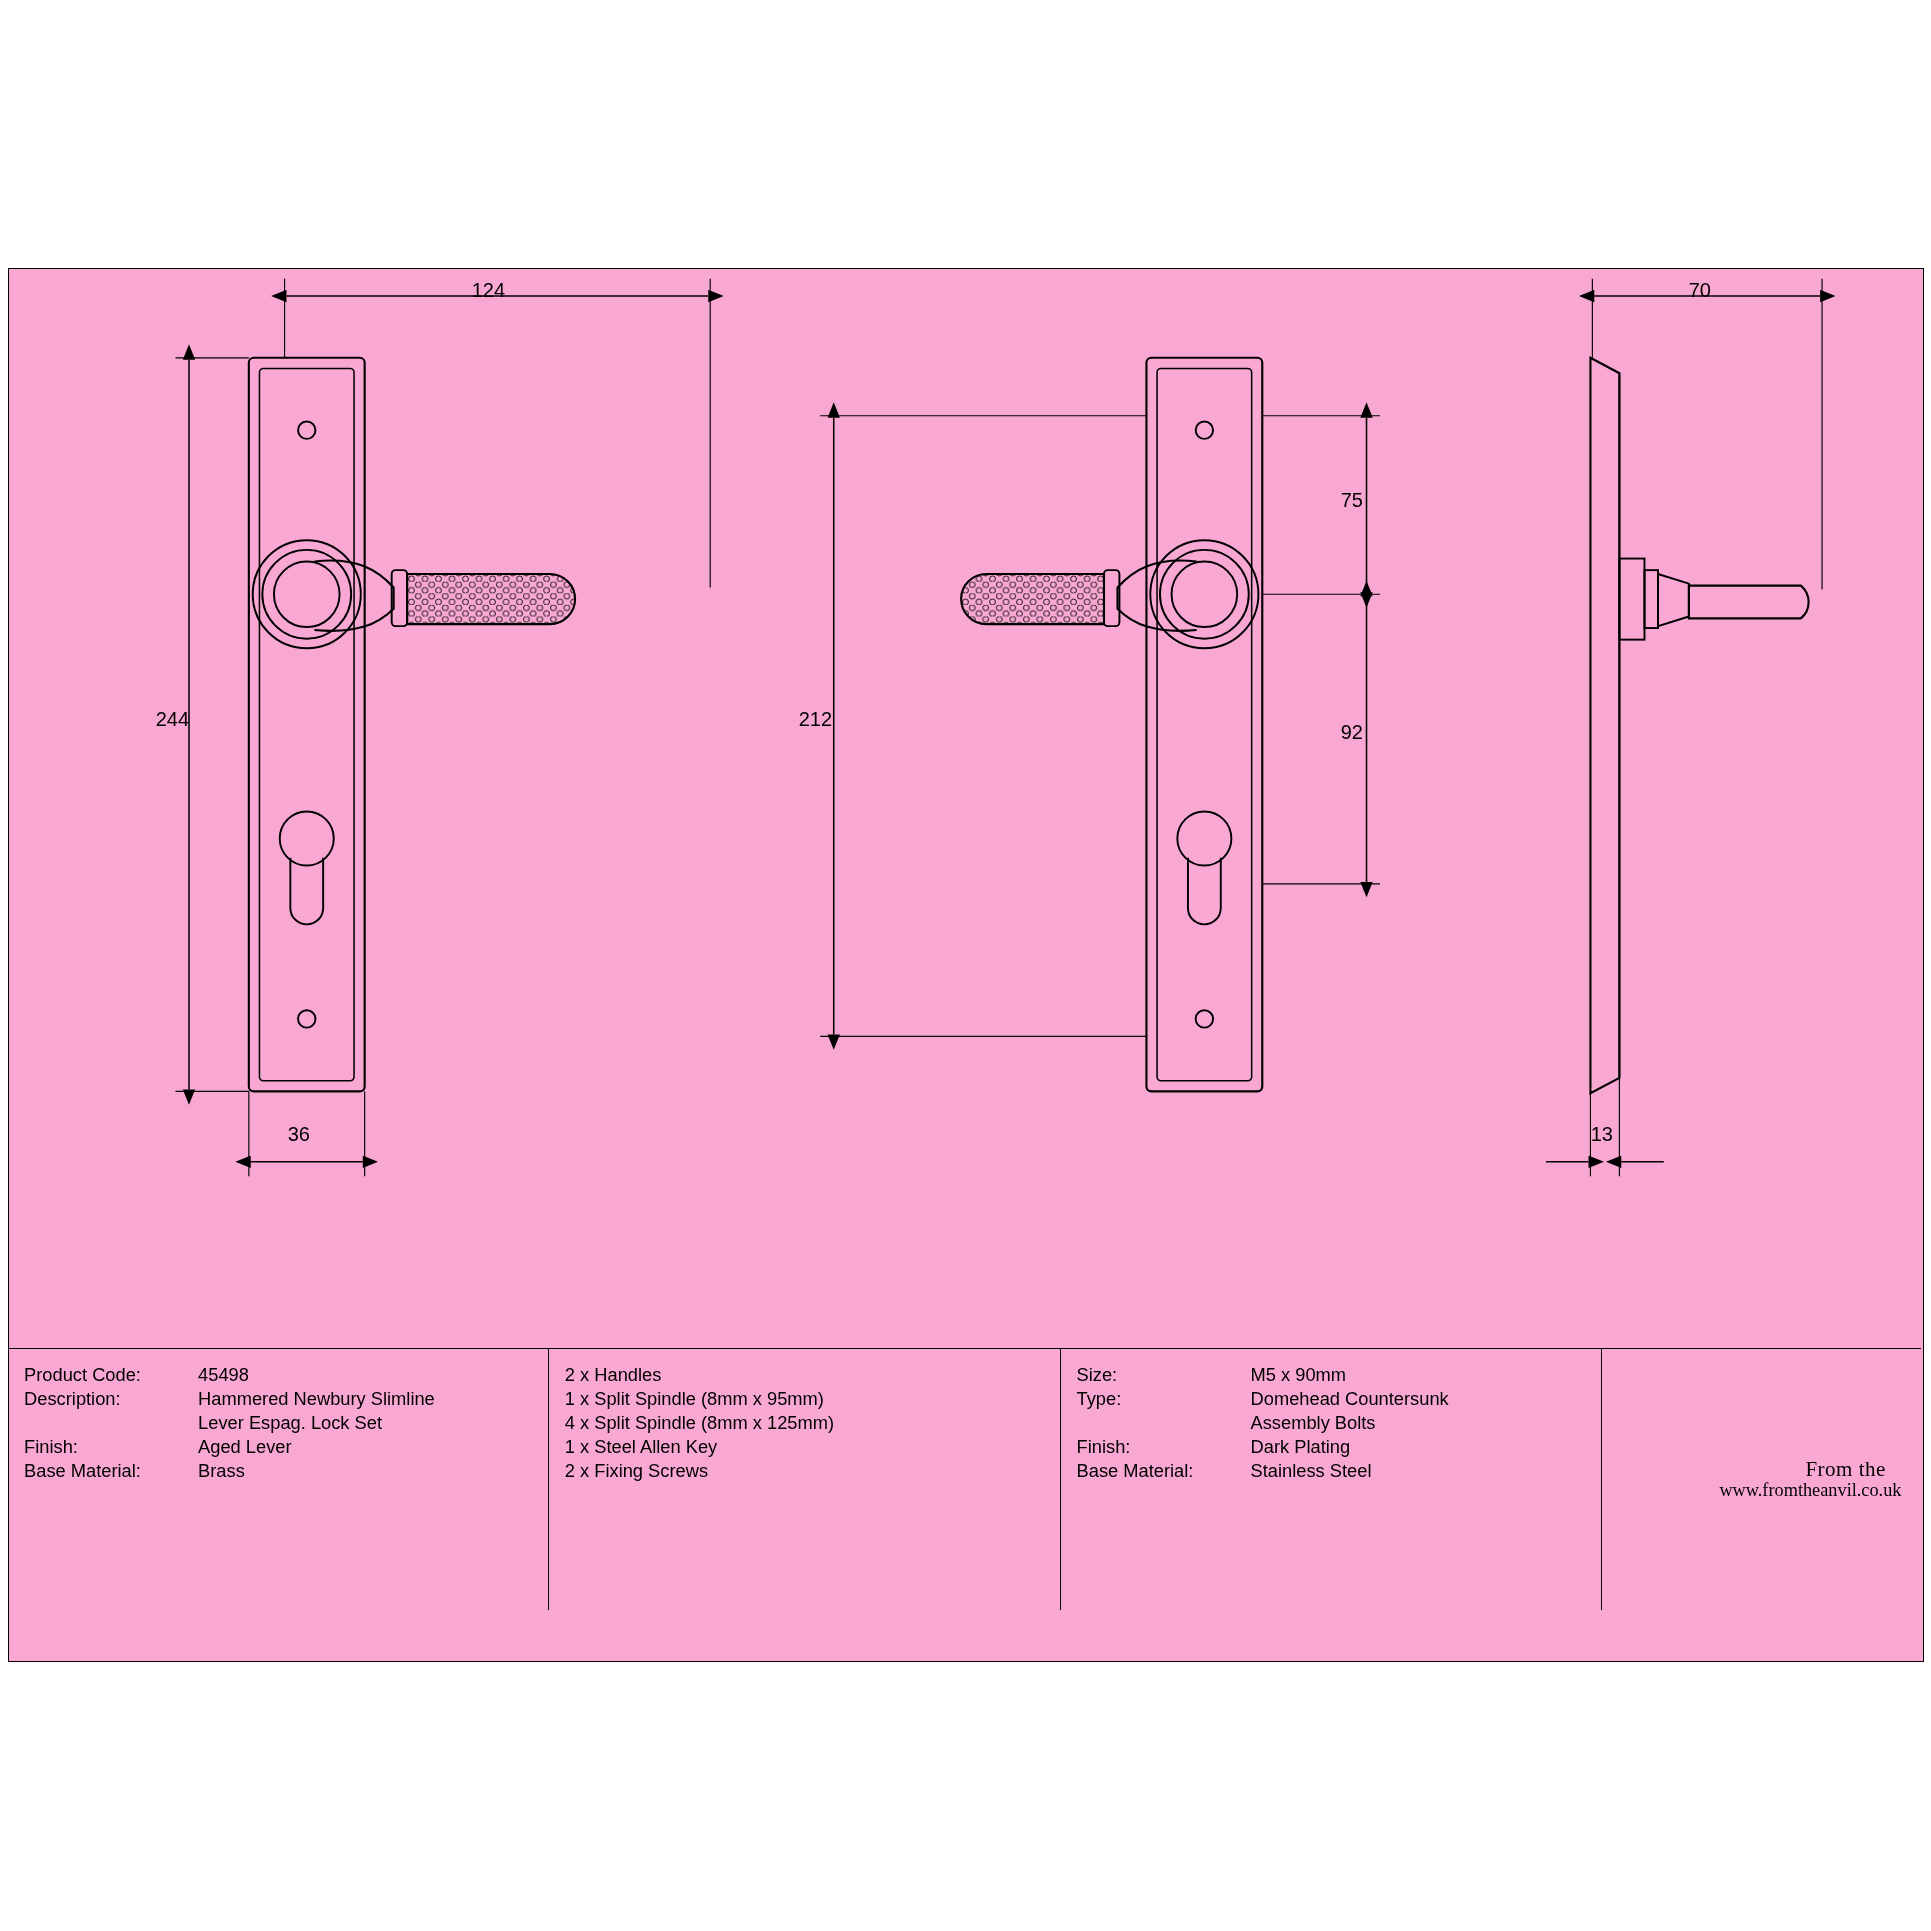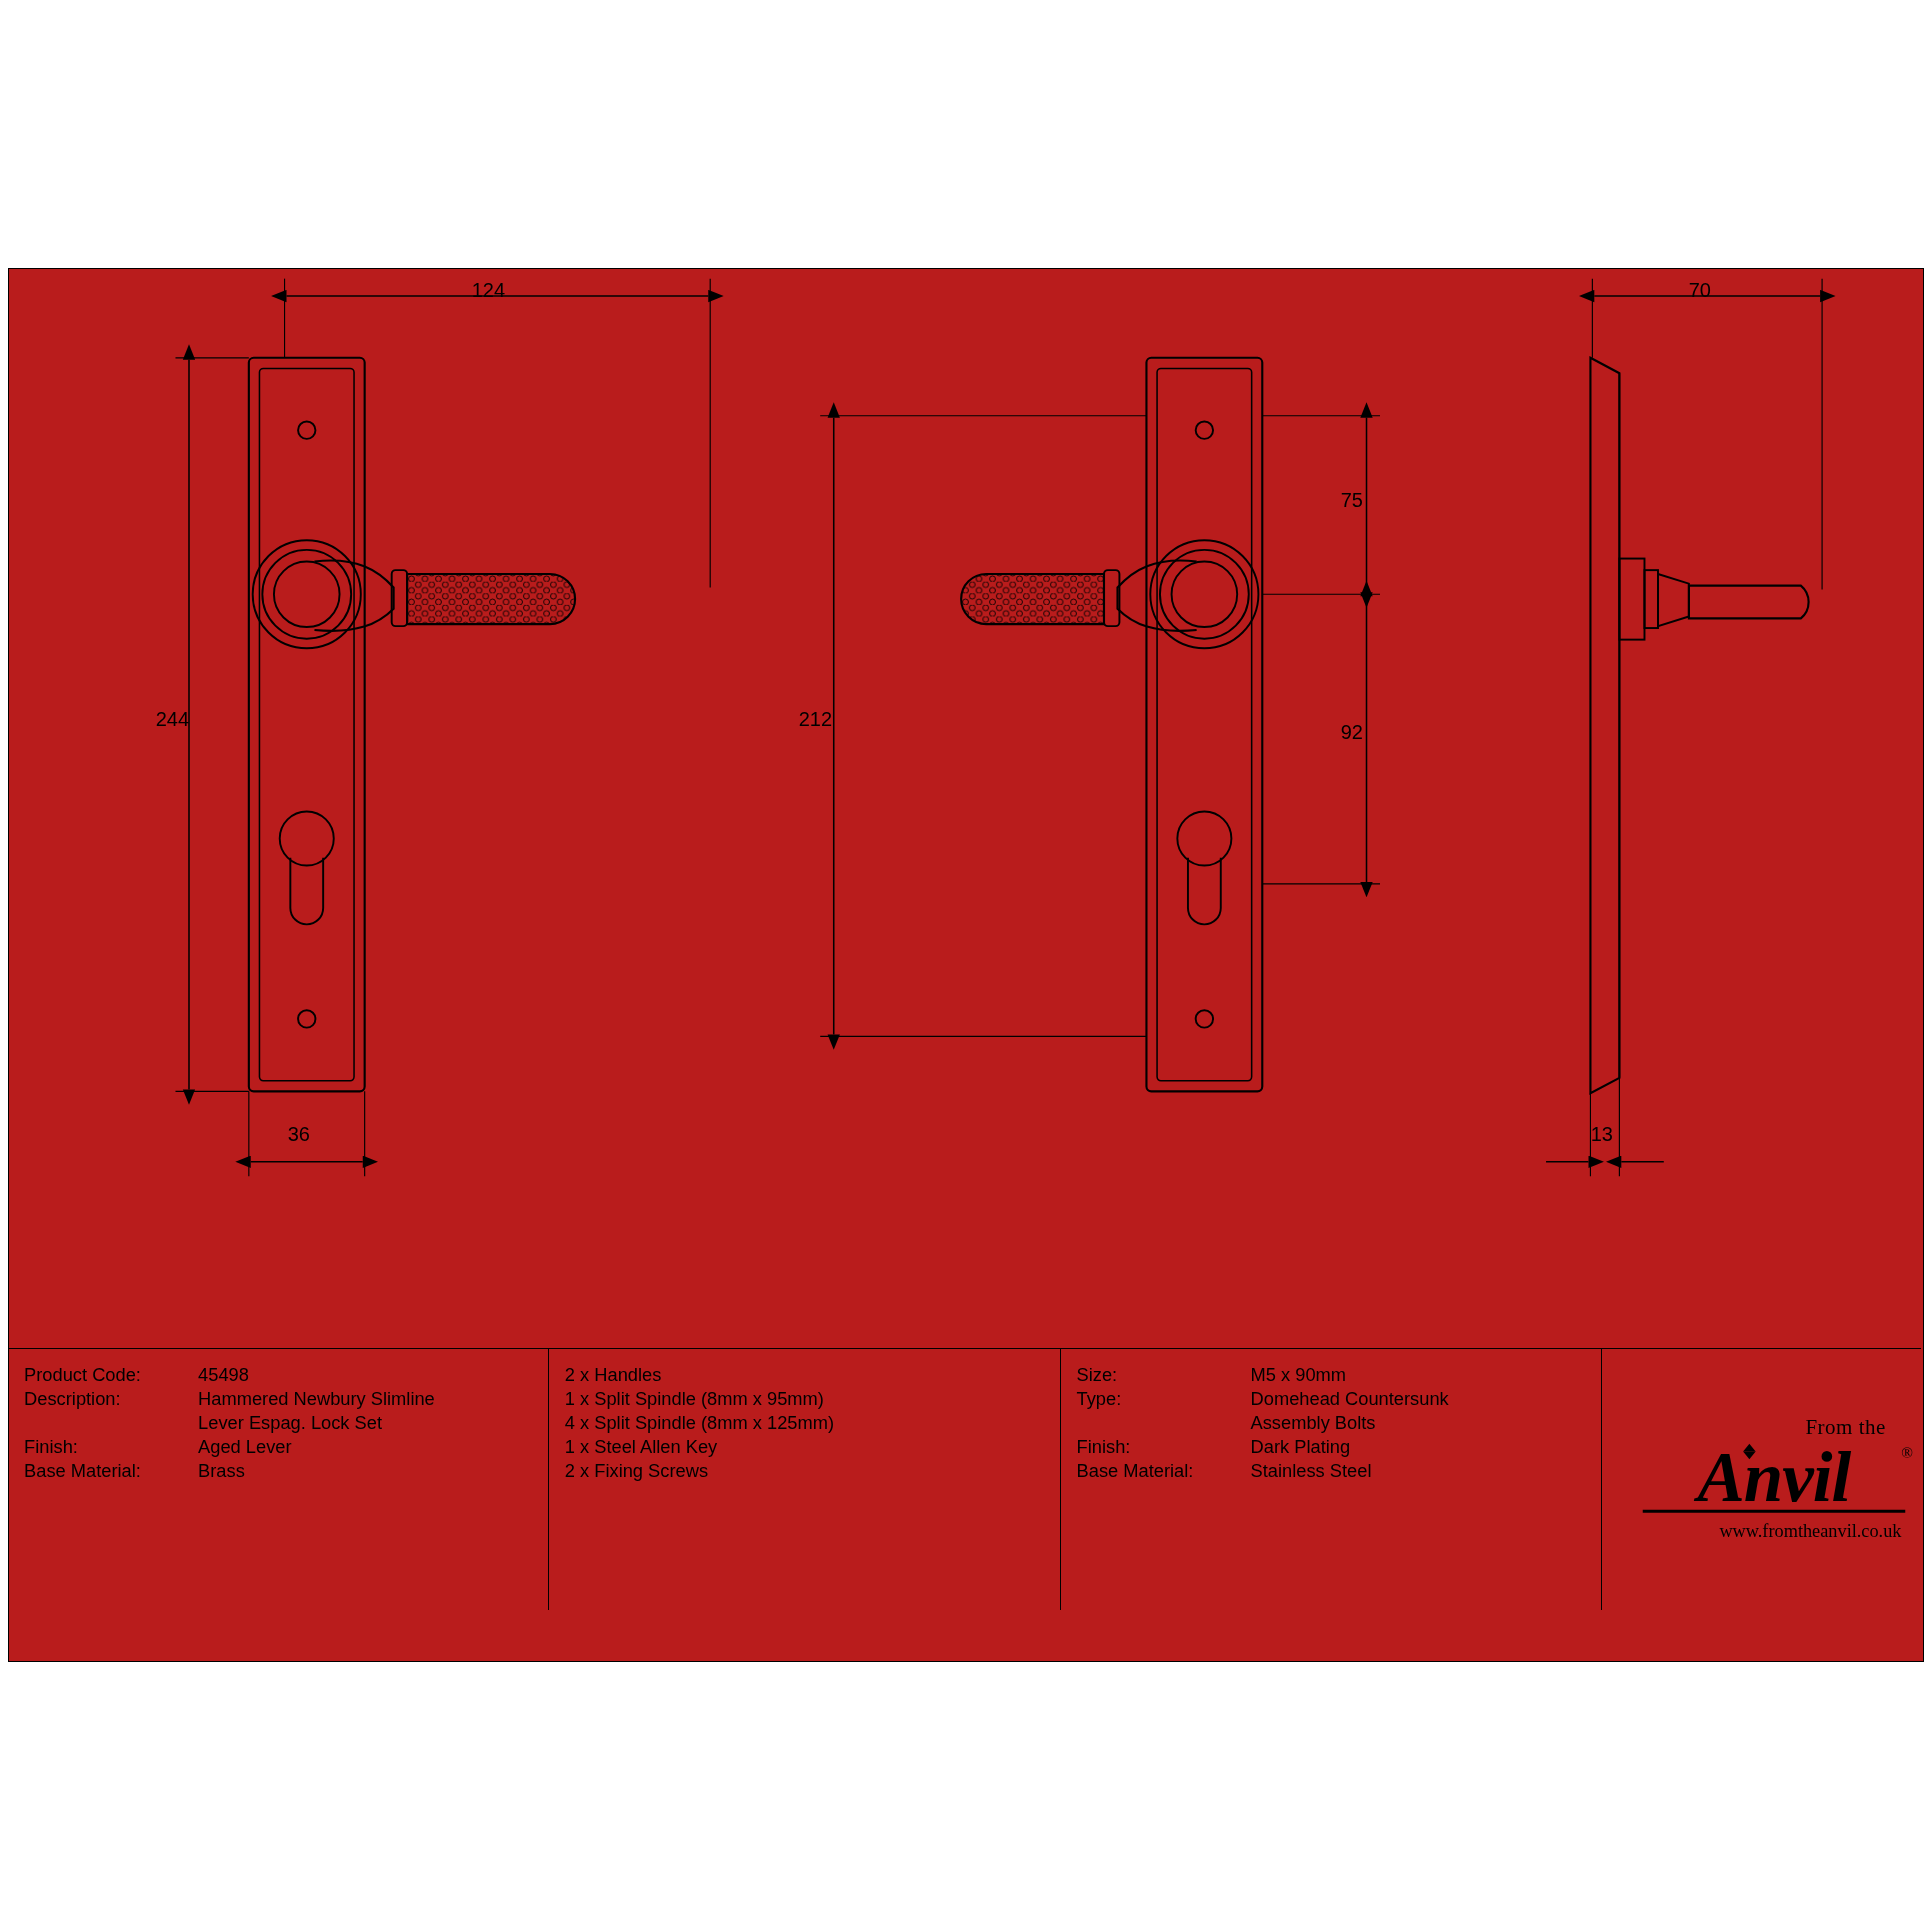--- a/index.html
+++ b/index.html
@@ -16,21 +16,21 @@
     overflow: hidden;
   }
   .sheet {
     position: absolute;
     left: 7.7px;
     top: 268px;
     width: 1916px;
     height: 1394px;
     border: 1.9px solid #000;
     box-sizing: border-box;
-    background: #b91c1c;
+    background: #f9a8d4;
   }
   .drawing-area {
     position: absolute;
     left: 0;
     top: 0;
     width: 1912px;
     height: 1081px;
   }
   svg.draw {
     position: absolute;
@@ -313,29 +313,20 @@
           <div class="kv">
             <span class="k">Base Material:</span>
             <span class="v">Stainless Steel</span>
           </div>
         </div>
       </div>
 
       <div class="col col-4">
         <div class="logo">
           <div class="logo-fromthe">From the</div>
-          <div class="logo-anvil-wrap">
-            <svg width="290" height="83" viewBox="0 0 300 86" style="position:absolute;left:0;top:0;">
-              <polygon points="118,16 131,16 124.5,24" fill="#000"></polygon>
-              <polygon points="118,16 124.5,8 131,16" fill="#000"></polygon>
-              <line x1="14" y1="78" x2="286" y2="78" stroke="#000" stroke-width="3"></line>
-            </svg>
-            <div class="logo-anvil">Anvil</div>
-            <div class="logo-reg">®</div>
-          </div>
           <div class="logo-url">www.fromtheanvil.co.uk</div>
         </div>
       </div>
 
     </div>
   </div>
 
 </div>
 
 

